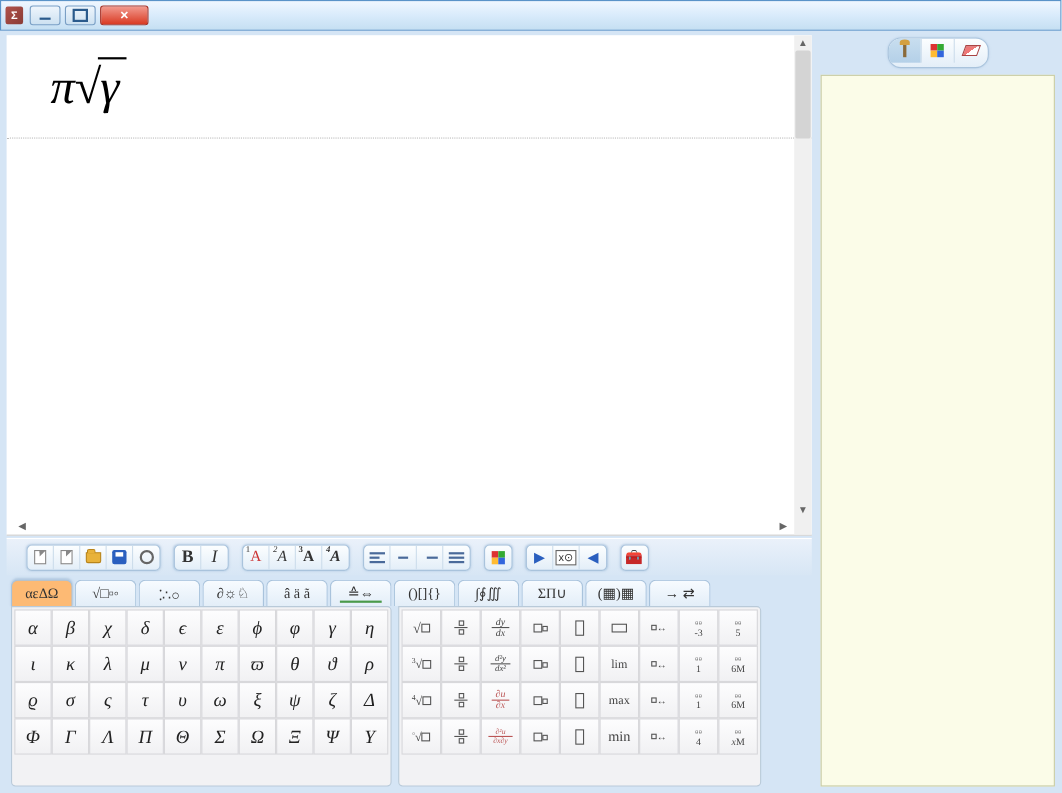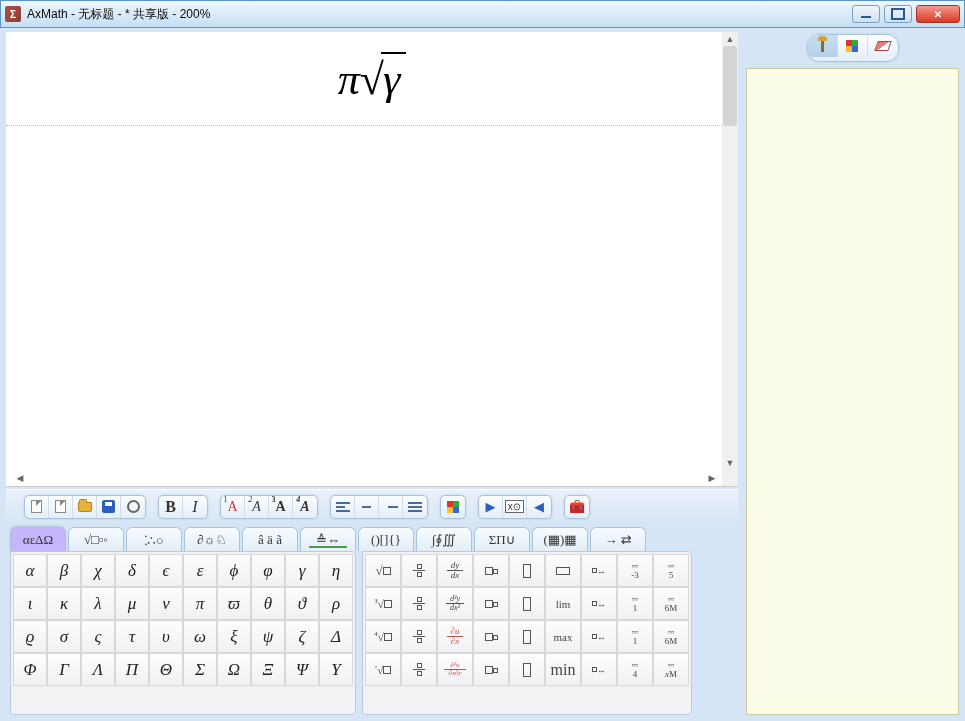--- a/index.html
+++ b/index.html
@@ -17,21 +17,21 @@
 .win-btn.max::before { content:""; display:block; width:10px; height:8px; border:2px solid #2a5a8c; }
 
 
 .outer { display:flex; height: 693px; }
 .left { width: 740px; display:flex; flex-direction:column; background:#d5e5f5; }
 .right { flex:1; background:#d5e5f5; display:flex; flex-direction:column; }
 
 
 .editor-wrap { background:#fff; margin:4px 2px 2px 6px; height: 455px; position:relative; border-bottom:1px solid #ccc; overflow:hidden; }
 .editor-inner { height:100%; overflow:auto; }
-.editor-content { padding: 20px 40px; border-bottom:1px dotted #bbb; min-height:80px; text-align:center; font-family: "Cambria Math", "Times New Roman", serif; font-size: 44px; font-style: italic; }
+.editor-content { padding: 20px 40px; border-bottom:1px dotted #bbb; min-height:80px; text-align:left; font-family: "Cambria Math", "Times New Roman", serif; font-size: 44px; font-style: italic; }
 .editor-content .sqrt-sym { font-style:normal; position:relative; }
 .editor-content .sqrt-top { display:inline-block; border-top:2px solid #000; padding:0 6px 0 2px; margin-left:-3px; }
 .scroll-v { position:absolute; right:0; top:0; bottom:16px; width:16px; background:#f0f0f0; }
 .scroll-v .thumb { position:absolute; top:14px; left:1px; right:1px; height:80px; background:#d4d4d4; border-radius:2px; }
 .scroll-v .arr-up, .scroll-v .arr-dn { position:absolute; left:0; right:0; height:14px; display:flex; align-items:center; justify-content:center; color:#666; font-size:9px; }
 .scroll-v .arr-up { top:0; } .scroll-v .arr-dn { bottom:0; }
 .scroll-h-corner { position:absolute; right:0; bottom:0; height:16px; width:16px; background:#f0f0f0; }
 .scroll-h-arr { position:absolute; left:6px; bottom:0; height:16px; width:16px; display:flex; align-items:center; justify-content:center; color:#666; font-size:9px; }
 .scroll-h-arr.r { left:auto; right:18px; }
 
@@ -40,21 +40,21 @@
 .tgrp { display:flex; gap:0; border:1px solid #a9c3dc; border-radius:5px; overflow:hidden; background: linear-gradient(to bottom,#fcfeff,#e3eef8); box-shadow: 0 0 2px rgba(120,160,200,0.5); }
 .tbtn { width:24px; height:22px; display:flex; align-items:center; justify-content:center; font-size:13px; color:#333; border-right:1px solid #cdddeb; cursor:pointer; }
 .tbtn:last-child { border-right:none; }
 .tbtn.bold { font-weight:bold; font-family:"Times New Roman",serif; font-size:16px; }
 .tbtn.ital { font-style:italic; font-family:"Times New Roman",serif; font-size:16px; }
 .tsp { width:8px; }
 
 
 .tabrow { height: 26px; display:flex; align-items:flex-end; padding: 0 6px 0 10px; gap:2px; margin-top:2px; }
 .tab { height: 24px; min-width:56px; padding: 0 8px; border:1px solid #a9c3dc; border-bottom:none; border-radius: 6px 6px 0 0; background: linear-gradient(to bottom,#f7fbff,#e3eef8); display:flex; align-items:center; justify-content:center; font-family: "Cambria Math","Times New Roman",serif; font-size:13px; cursor:pointer; color:#333; }
-.tab.active { background:#c4b5fd; box-shadow: 0 -1px 2px rgba(100,140,180,0.3); }
+.tab.active { background:#fdba74; box-shadow: 0 -1px 2px rgba(100,140,180,0.3); }
 .tab.green-u { position:relative; }
 .tab.green-u::after { content:""; position:absolute; bottom:3px; left:8px; right:8px; height:2px; background:#4a9a4a; }
 
 
 .grids { flex:1; display:flex; gap:6px; margin:0 6px 6px 10px; }
 .grid-panel { background:#f2f2f4; border:1px solid #b9cad9; border-radius:0 4px 4px 4px; padding:2px; }
 .greek-grid { display:grid; grid-template-columns: repeat(10, 34px); grid-auto-rows: 33px; gap:0; }
 .greek-grid .cell { border:1px solid #d8d8db; background:linear-gradient(to bottom,#fdfdfe,#f1f1f3); display:flex; align-items:center; justify-content:center; font-family:"Cambria Math","Times New Roman",serif; font-size:17px; font-style:italic; color:#222; cursor:pointer; }
 .math-grid { display:grid; grid-template-columns: repeat(9, 36px); grid-auto-rows: 33px; gap:0; }
 .math-grid .cell { border:1px solid #d8d8db; background:linear-gradient(to bottom,#fdfdfe,#f1f1f3); display:flex; align-items:center; justify-content:center; font-size:11px; color:#444; cursor:pointer; font-family:"Cambria Math","Times New Roman",serif; }
@@ -85,21 +85,20 @@
 
 
 .sq { display:inline-block; width:8px; height:8px; border:1px solid #555; }
 .sq.s { width:5px; height:5px; }
 </style>
 </head>
 <body>
 
 <div class="titlebar">
   <div class="app-icon">Σ</div>
-  <div class="title">AxMath - 无标题 - * 共享版 - 200%</div>
   <div class="win-btns">
     <div class="win-btn min"></div>
     <div class="win-btn max"></div>
     <div class="win-btn close"></div>
   </div>
 </div>
 
 <div class="outer">
   <div class="left">
 
@@ -426,21 +425,21 @@
               </span>
             </div>
             <div class="cell">
               <span class="sq"></span>
               <sup><span class="sq s"></span></sup>
             </div>
             <div class="cell">
               <span class="sq" style="height:14px"></span>
             </div>
             <div class="cell">
-              <span style="font-size:16px">min</span>
+              <span style="font-size:13px">min</span>
             </div>
             <div class="cell">
               <span class="sq s"></span>
               <span style="font-size:9px">↔</span>
             </div>
             <div class="cell">
               <span style="display:flex;flex-direction:column;align-items:center;font-size:9px;line-height:1">
                 <span>▫▫</span>
                 <span>4</span>
               </span>

